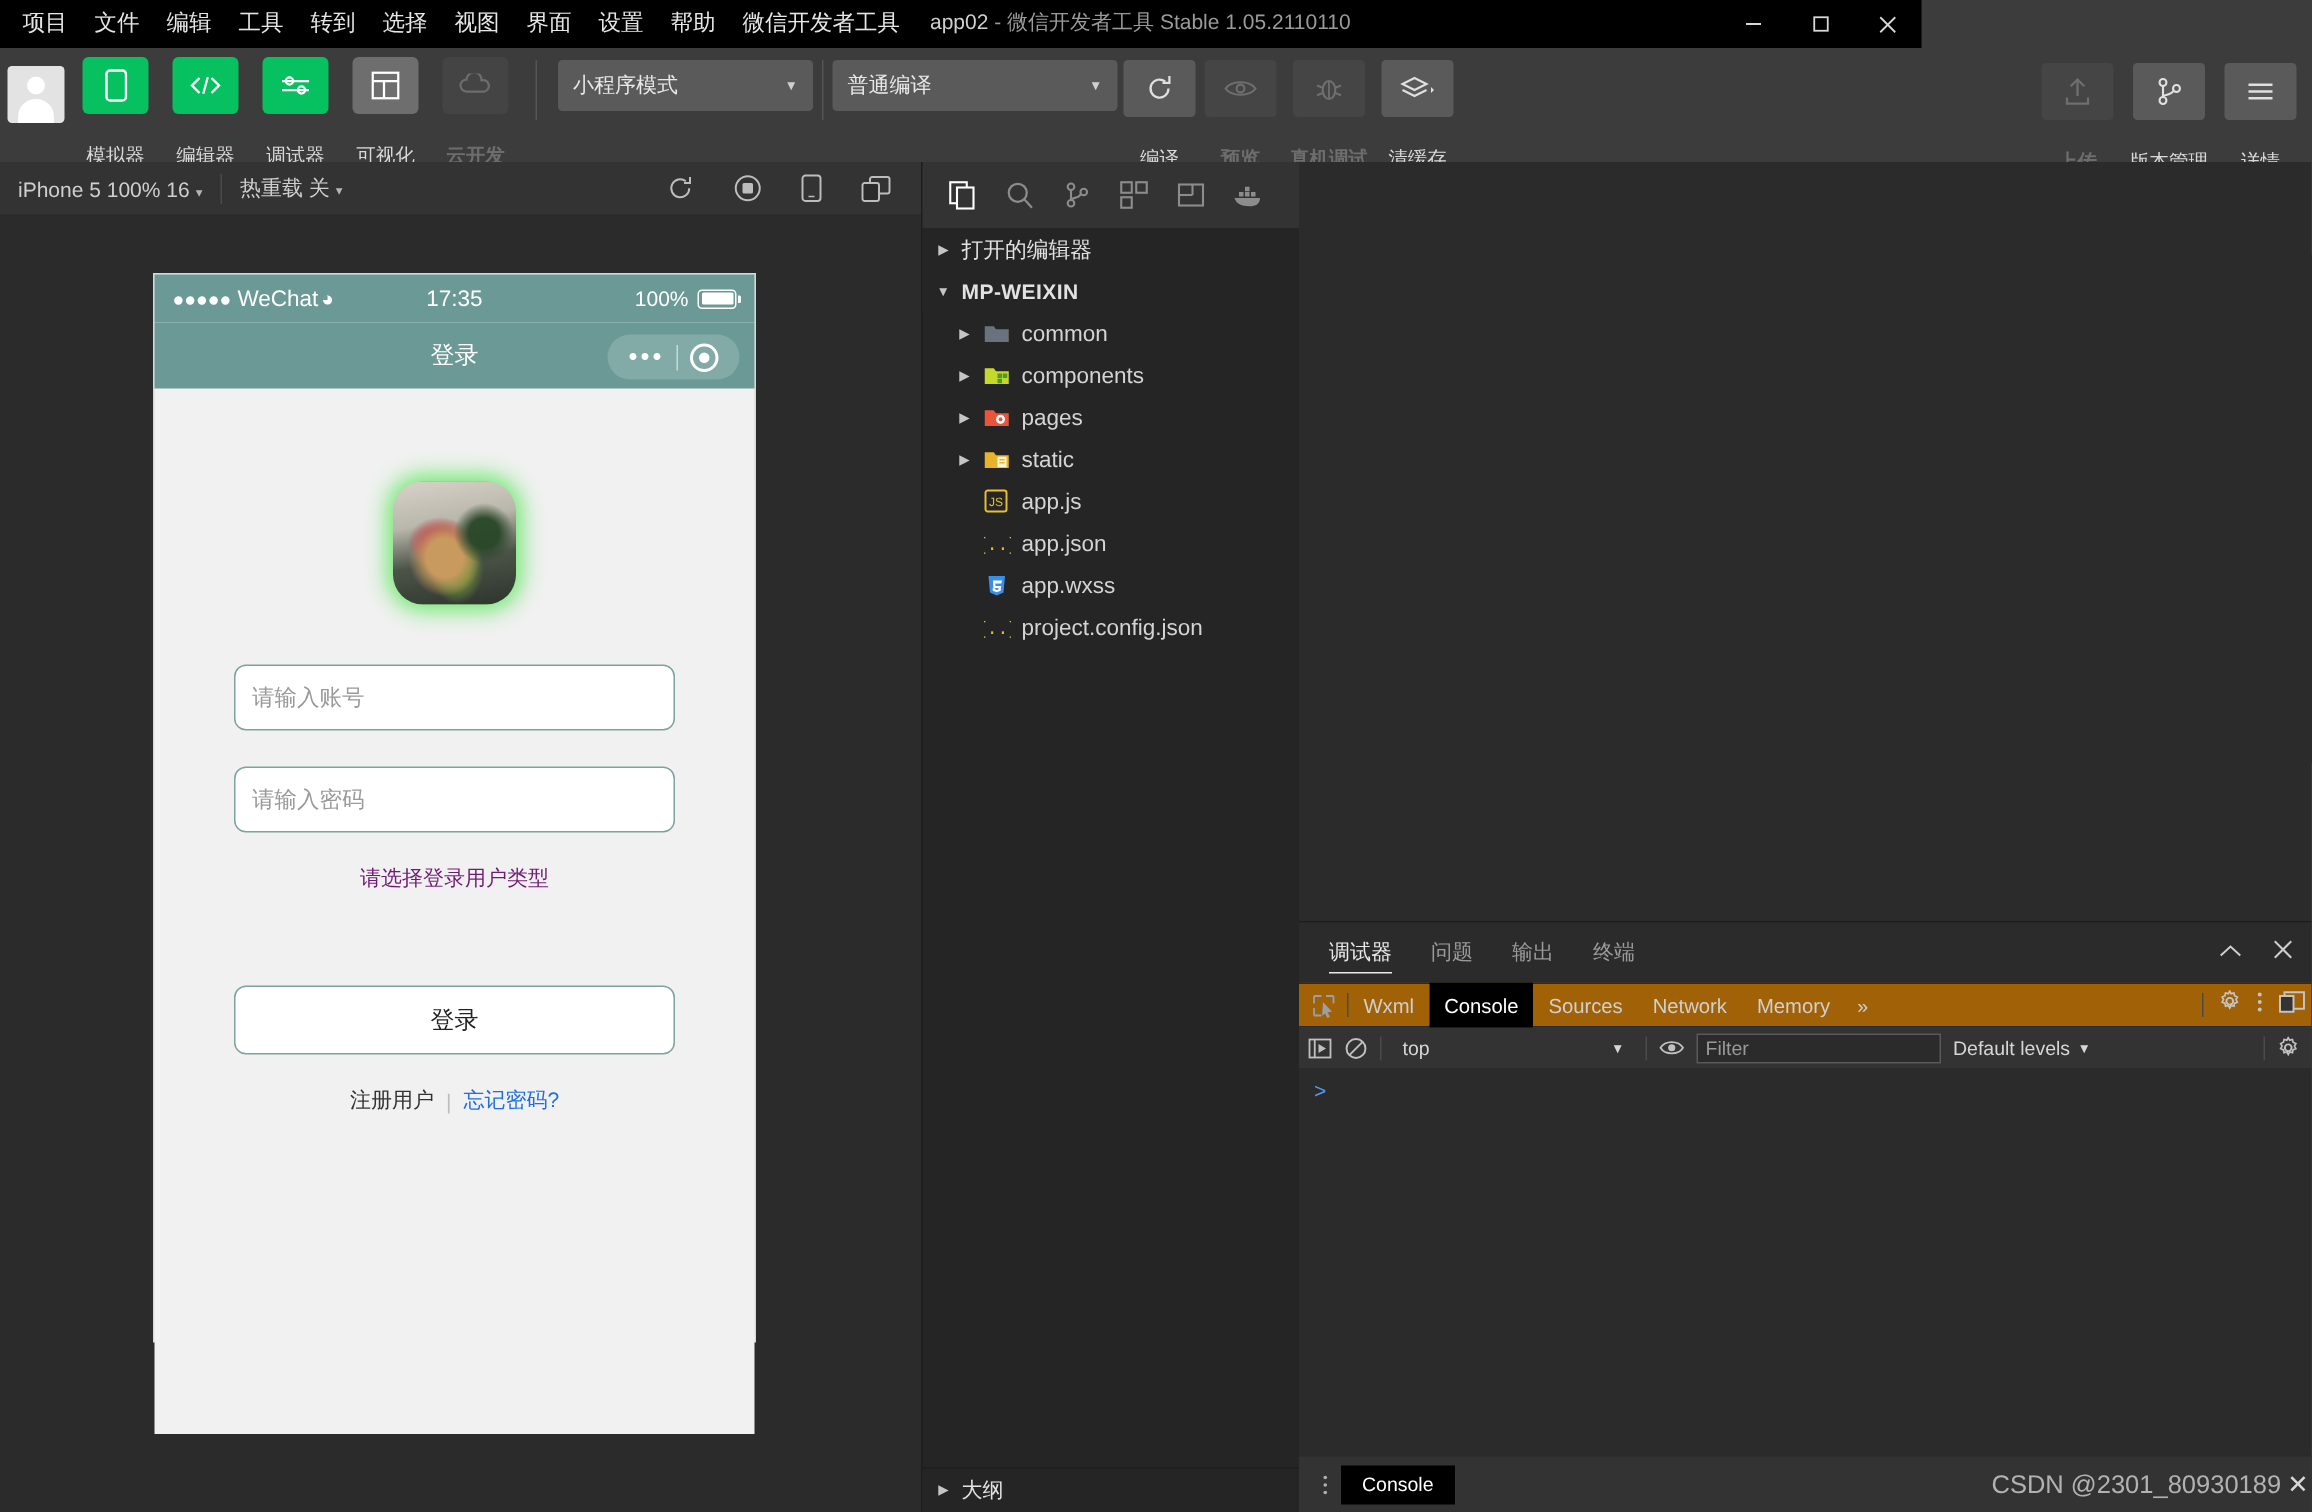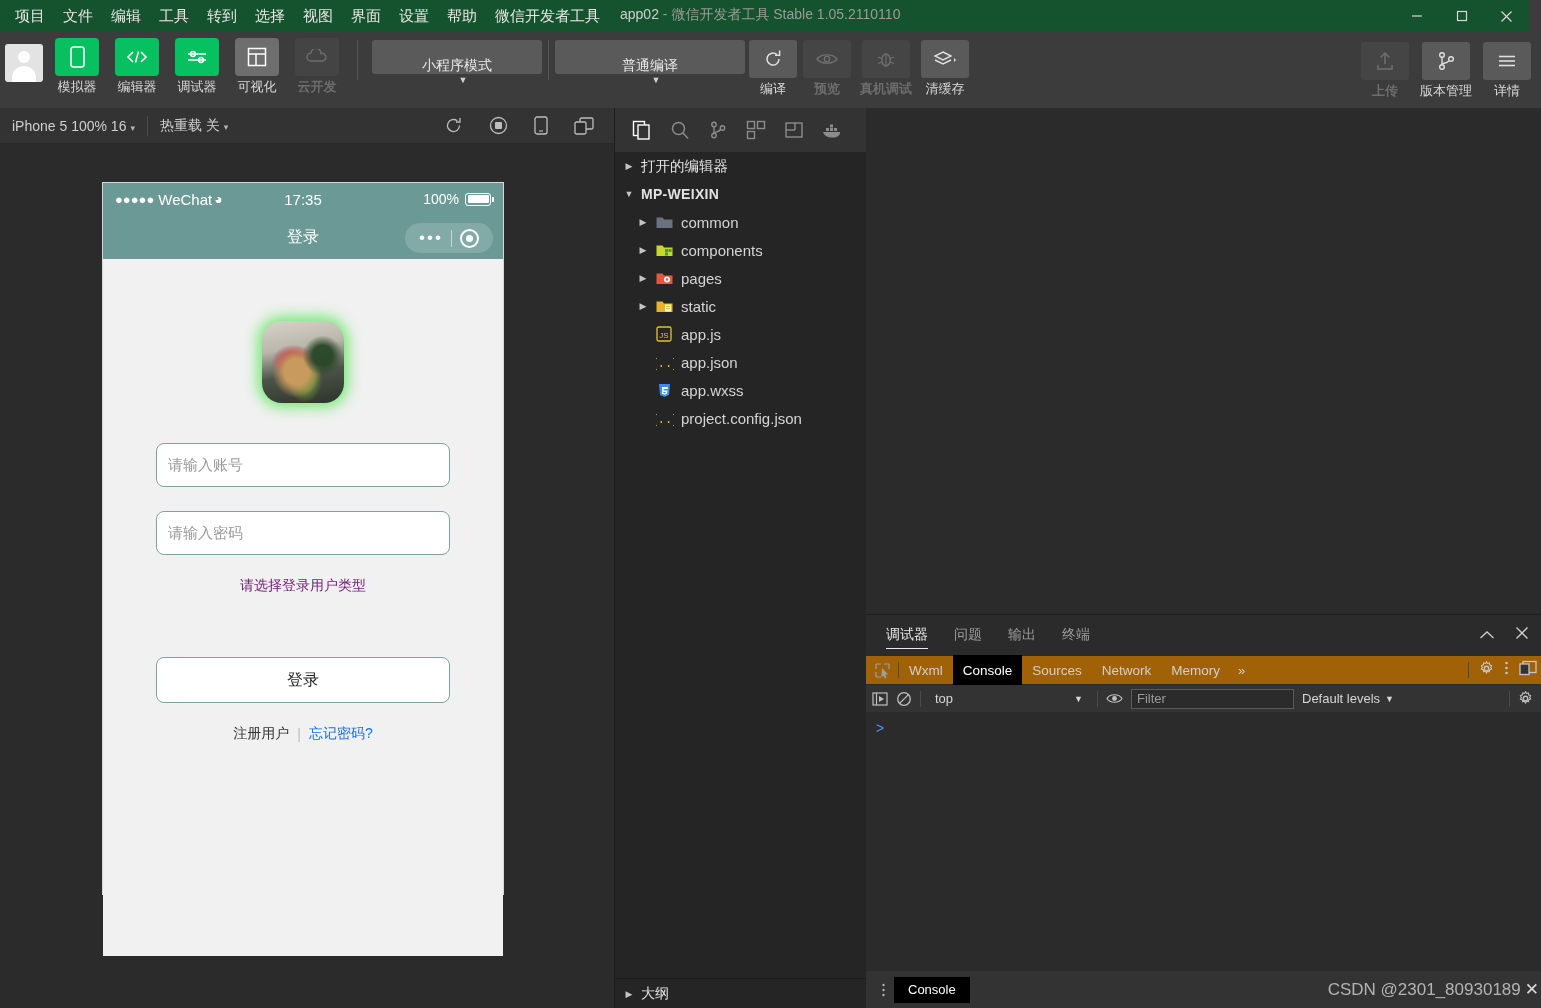--- a/index.html
+++ b/index.html
@@ -6,22 +6,22 @@
   html, body {
     width: 1541px; height: 1008px;
     background: #3c3c3c;
     font-family: "Liberation Sans", "DejaVu Sans", sans-serif;
     overflow: hidden;
   }
   .app { position: relative; width: 1541px; height: 1008px; background: #3c3c3c; }
 
   
   .titlebar {
-    position: absolute; top: 0; left: 0; width: 1529px; height: 32px;
-    background: #14532d; display: flex; align-items: center;
+    position: absolute; top: 0; left: 0; width: 1281px; height: 32px;
+    background: #000000; display: flex; align-items: center;
   }
   .menubar { display: flex; align-items: center; gap: 0px; padding-left: 6px; }
   .menu-item {
     color: #e6e6e6; font-size: 15px; padding: 4px 9px; line-height: 18px;
     white-space: nowrap; cursor: default;
   }
   .win-title {
     position: absolute; left: 620px; top: 6px;
     font-size: 14px; color: #9a9a9a; white-space: nowrap;
   }
@@ -55,29 +55,29 @@
     width: 52px; display: flex; flex-direction: column; align-items: center;
     margin-right: 8px; cursor: default;
   }
   .tool-icon {
     width: 44px; height: 38px; border-radius: 4px; display: flex;
     align-items: center; justify-content: center; color: #ffffff;
   }
   .tool-icon.green { background: #07c160; }
   .tool-icon.gray  { background: #6e6e6e; }
   .tool-icon.dim   { background: #444444; color: #6d6d6d; }
-  .tool-label { font-size: 13px; color: #d9d9d9; margin-top: 2px; white-space: nowrap; }
+  .tool-label { font-size: 13px; color: #d9d9d9; margin-top: 19px; white-space: nowrap; }
   .tool-label.dim { color: #6d6d6d; font-weight: bold; }
 
   .divider-v { width: 1px; height: 40px; background: #555; margin: 2px 10px 0 6px; }
 
   .select-box {
     height: 34px; min-width: 170px; background: #5a5a5a; border-radius: 3px;
     display: flex; align-items: center; justify-content: space-between;
-    padding: 17px 10px; color: #e8e8e8; font-size: 14px; margin-top: 2px; flex-direction: column;
+    padding: 4px 10px; color: #e8e8e8; font-size: 14px; margin-top: 2px;
   }
   .select-box .caret { font-size: 9px; color: #d0d0d0; margin-left: 12px; }
 
   .icon-btn-col {
     display: flex; flex-direction: column; align-items: center; width: 52px; margin-right: 2px;
   }
   .icon-sq {
     width: 48px; height: 38px; border-radius: 3px; display: flex;
     align-items: center; justify-content: center; margin-top: 2px;
   }

